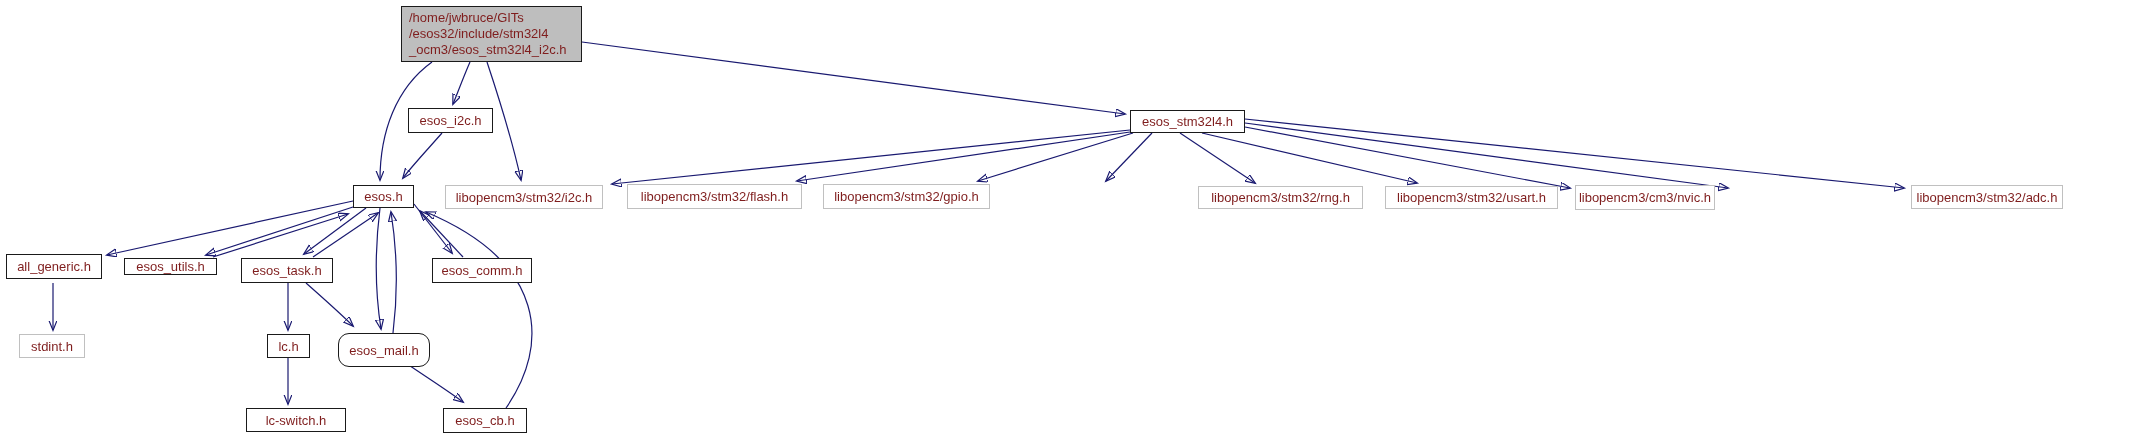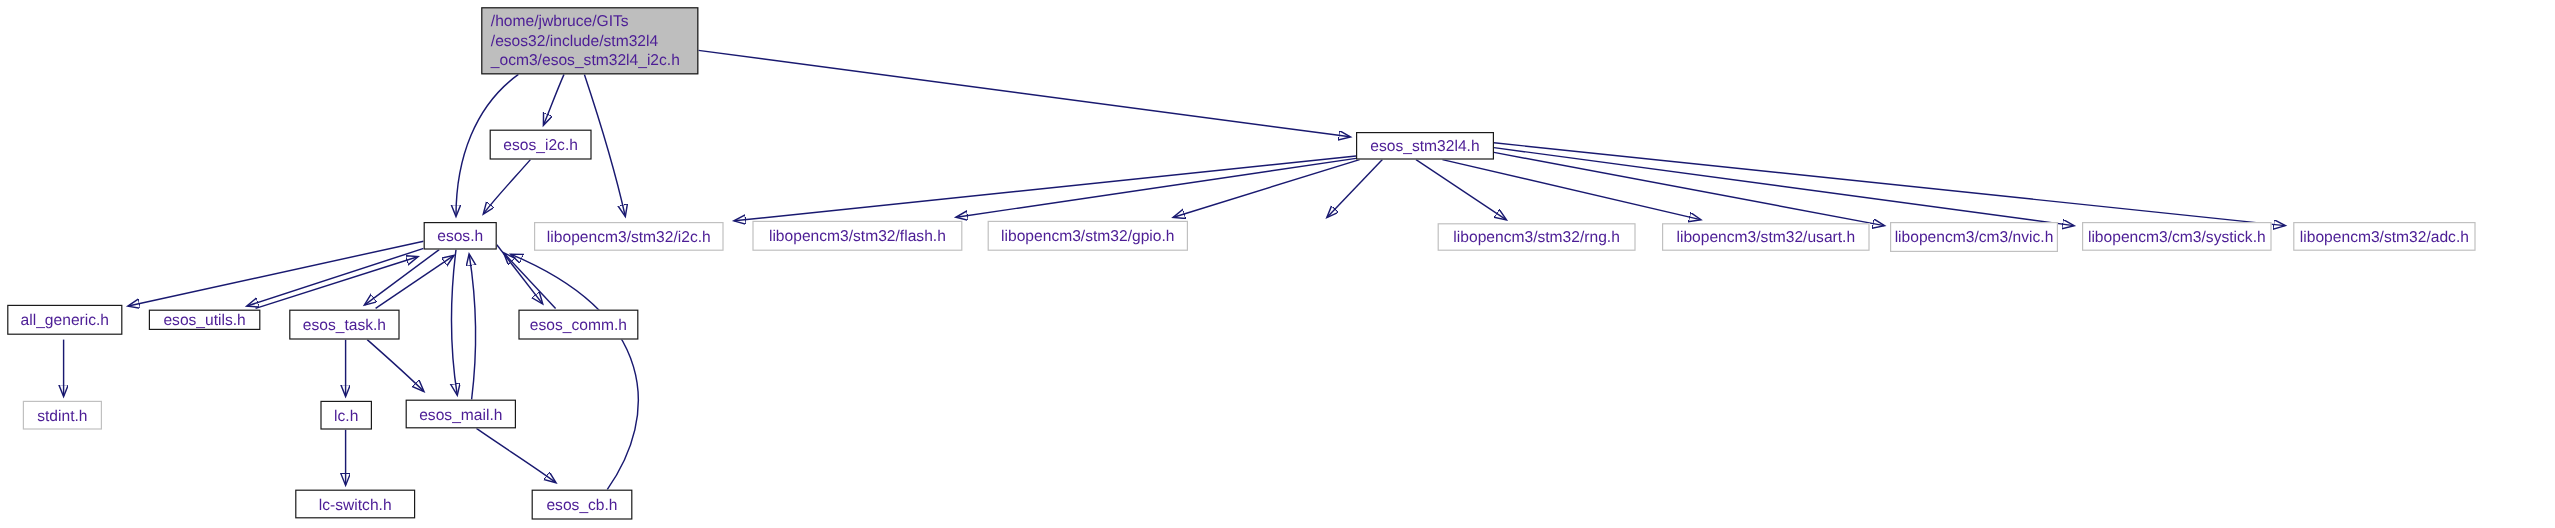--- a/index.html
+++ b/index.html
@@ -14,21 +14,21 @@
   #edges{position:absolute;left:0;top:0;width:2129px;height:440px;}
   #edges path{fill:none;stroke:#191970;stroke-width:1.2px;}
   .node{
     position:absolute;
     box-sizing:border-box;
     background:#ffffff;
     display:flex;
     align-items:center;
     justify-content:center;
     font-size:13px;
-    color:#4c1d95;
+    color:#7f1d1d;
     white-space:nowrap;
   }
   .node.internal{border:1.4px solid #1a1a1a;}
   .node.external{border:1px solid #c0c0c0;}
   .node.root{
     border:1.4px solid #1a1a1a;
     background:#bebebe;
     justify-content:flex-start;
     align-items:flex-start;
     padding:3px 7px;
@@ -117,23 +117,20 @@
   </div>
 
   <div class="node external" style="left:1385px;top:186px;width:173px;height:23px;">
     <span>libopencm3/stm32/usart.h</span>
   </div>
 
   <div class="node external" style="left:1575px;top:185px;width:140px;height:25px;">
     <span>libopencm3/cm3/nvic.h</span>
   </div>
 
-  <div class="node external" style="left:1735px;top:185px;width:158px;height:24px;">
-    <span>libopencm3/cm3/systick.h</span>
-  </div>
 
   <div class="node external" style="left:1911px;top:185px;width:152px;height:24px;">
     <span>libopencm3/stm32/adc.h</span>
   </div>
 
   <div class="node internal" style="left:6px;top:254px;width:96px;height:25px;">
     <span>all_generic.h</span>
   </div>
 
   <div class="node internal" style="left:124px;top:258px;width:93px;height:17px;">
@@ -149,21 +146,21 @@
   </div>
 
   <div class="node external" style="left:19px;top:334px;width:66px;height:24px;">
     <span>stdint.h</span>
   </div>
 
   <div class="node internal" style="left:267px;top:334px;width:43px;height:24px;">
     <span>lc.h</span>
   </div>
 
-  <div class="node internal" style="left:338px;top:333px;width:92px;height:24px;">
+  <div class="node internal" style="left:338px;top:333px;width:92px;height:34px;border-radius:11px;">
     <span>esos_mail.h</span>
   </div>
 
   <div class="node internal" style="left:246px;top:408px;width:100px;height:24px;">
     <span>lc-switch.h</span>
   </div>
 
   <div class="node internal" style="left:443px;top:408px;width:84px;height:25px;">
     <span>esos_cb.h</span>
   </div>

